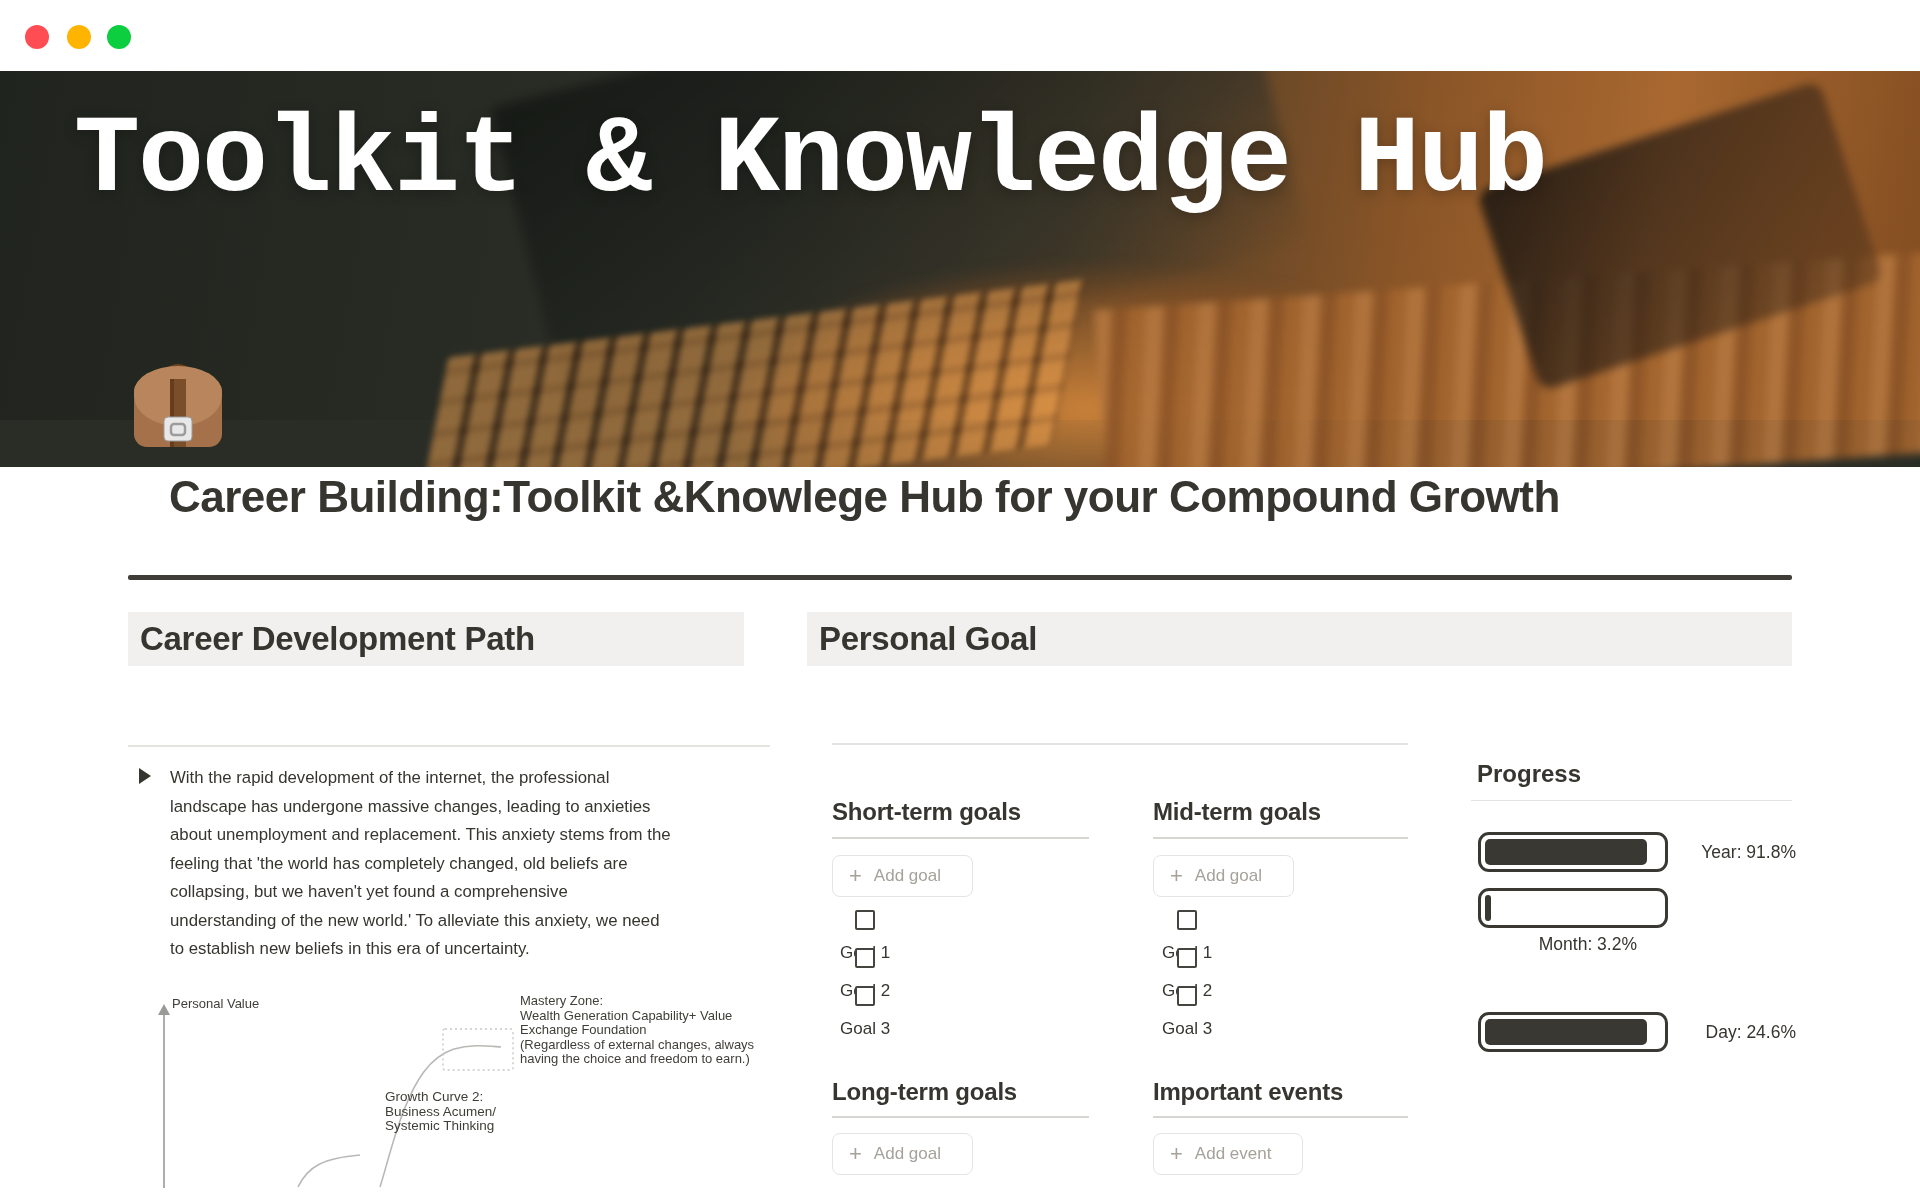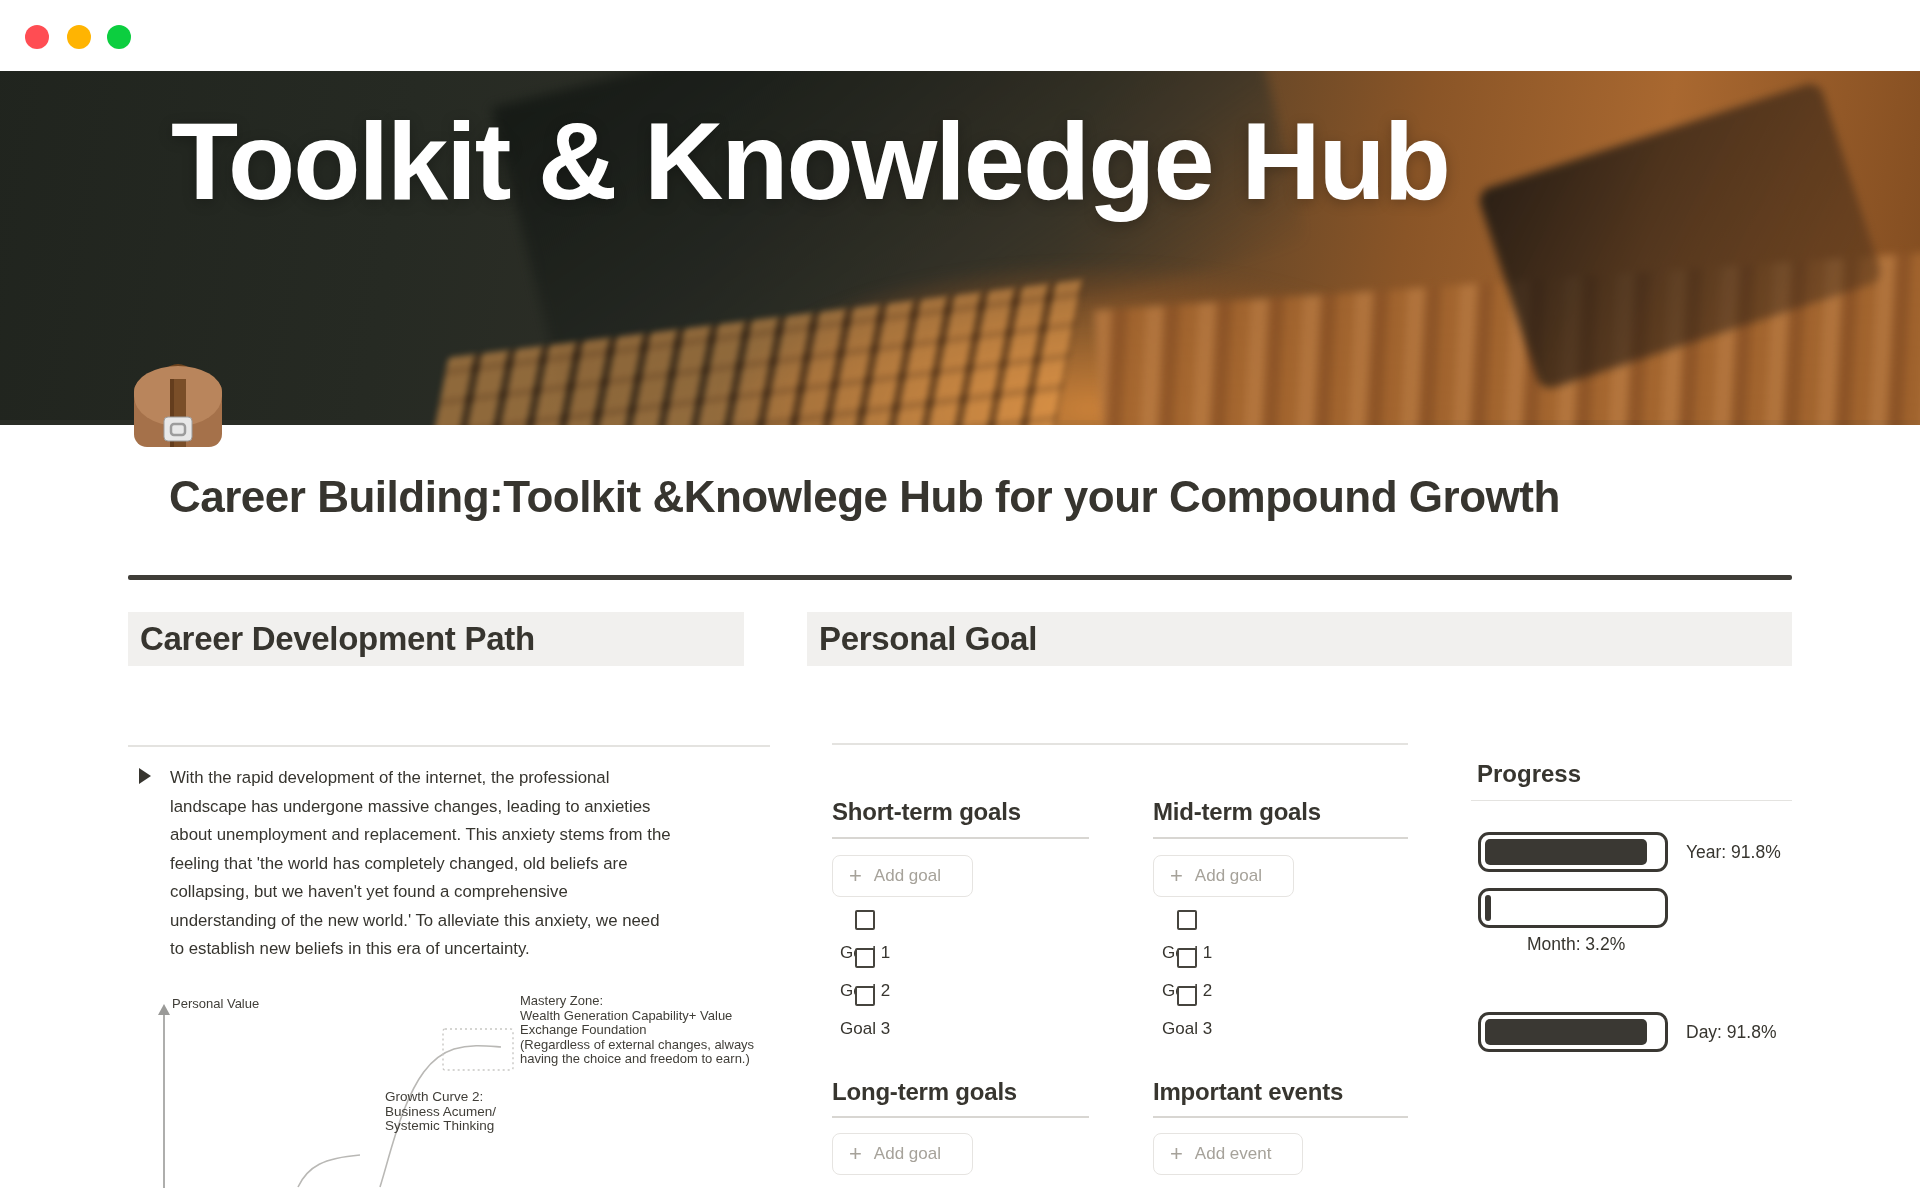--- a/index.html
+++ b/index.html
@@ -15,21 +15,21 @@
   #stage{position:relative;width:1920px;height:1200px;background:#fff;}
 
   
   #titlebar{left:0;top:0;width:1920px;height:71px;background:#fff;}
   .tl{width:24px;height:24px;border-radius:50%;top:25px;}
   #tl-close{left:25px;background:var(--tl-red);}
   #tl-min{left:67px;background:var(--tl-yellow);}
   #tl-zoom{left:107px;background:var(--tl-green);}
 
   
-  #cover{left:0;top:71px;width:1920px;height:354px;overflow:hidden;background:#2a2d26;}
+  #cover{left:0;top:71px;width:1920px;height:396px;overflow:hidden;background:#2a2d26;font-family:Liberation Mono, monospace;}
   .cov{position:absolute;filter:blur(6px);}
   #cov-base{left:-20px;top:-20px;width:1960px;height:369px;filter:none;
     background:linear-gradient(100deg,#20241e 0%,#262a23 22%,#2e2f27 38%,#4a3c28 55%,#8a5527 72%,#a96830 84%,#7e4a1f 100%);}
   #cov-glow{left:640px;top:140px;width:900px;height:360px;
     background:radial-gradient(ellipse 55% 55% at 50% 55%,rgba(222,140,60,.85),rgba(160,90,35,.35) 60%,transparent 75%);}
   #cov-screen{left:520px;top:-60px;width:760px;height:330px;transform:rotate(-14deg);
     background:linear-gradient(160deg,rgba(20,24,20,.9),rgba(40,44,38,.55) 70%,transparent);}
   #cov-keys{left:430px;top:250px;width:640px;height:160px;transform:rotate(-7deg) skewX(-18deg);opacity:.8;filter:blur(3px);
     background:repeating-linear-gradient(90deg,rgba(235,160,80,.55) 0 26px,rgba(60,35,15,.6) 26px 34px),
                repeating-linear-gradient(0deg,rgba(235,160,80,.25) 0 22px,rgba(60,35,15,.5) 22px 30px);}
@@ -77,21 +77,21 @@
   .todo-row{height:20px;display:flex;align-items:center;gap:13px;font-size:17px;flex-direction:column;}
   .checkbox{width:20px;height:20px;border:2.3px solid #46443e;border-radius:2px;background:#fff;cursor:pointer;flex:none;}
 
   
   #prog-title{left:1477px;top:760px;font-size:24px;font-weight:bold;}
   #prog-divider{left:1471px;top:800px;width:321px;height:1px;background:var(--divider-light);}
   .bar-row{left:1478px;height:40px;display:flex;align-items:center;}
   .bar-outer{width:190px;height:40px;border:3.5px solid var(--bar);border-radius:11px;
     background:#fff;padding:4px;flex:none;}
   .bar-fill{height:100%;background:var(--bar);border-radius:5px;}
-  .bar-label{margin-left:18px;width:110px;font-size:17.5px;line-height:33px;}
+  .bar-label{margin-left:18px;width:110px;font-size:17.5px;line-height:33px;text-align:right;}
 </style>
 </head>
 <body>
 
 <div id="stage">
 
   <div class="abs" id="titlebar">
     <div class="abs tl" id="tl-close"></div>
     <div class="abs tl" id="tl-min"></div>
     <div class="abs tl" id="tl-zoom"></div>
@@ -212,16 +212,16 @@
   <div class="abs bar-row" style="top:888px;flex-direction:column;">
     <div class="bar-outer">
       <div class="bar-fill" style="width: 3.2%;"></div>
     </div>
     <div class="bar-label">Month: 3.2%</div>
   </div>
   <div class="abs bar-row" style="top:1012px;">
     <div class="bar-outer">
       <div class="bar-fill" style="width: 91.8%;"></div>
     </div>
-    <div class="bar-label">Day: 91.8%</div>
+    <div class="bar-label">Day: 24.6%</div>
   </div>
 
 </div>
 
 </body></html>

